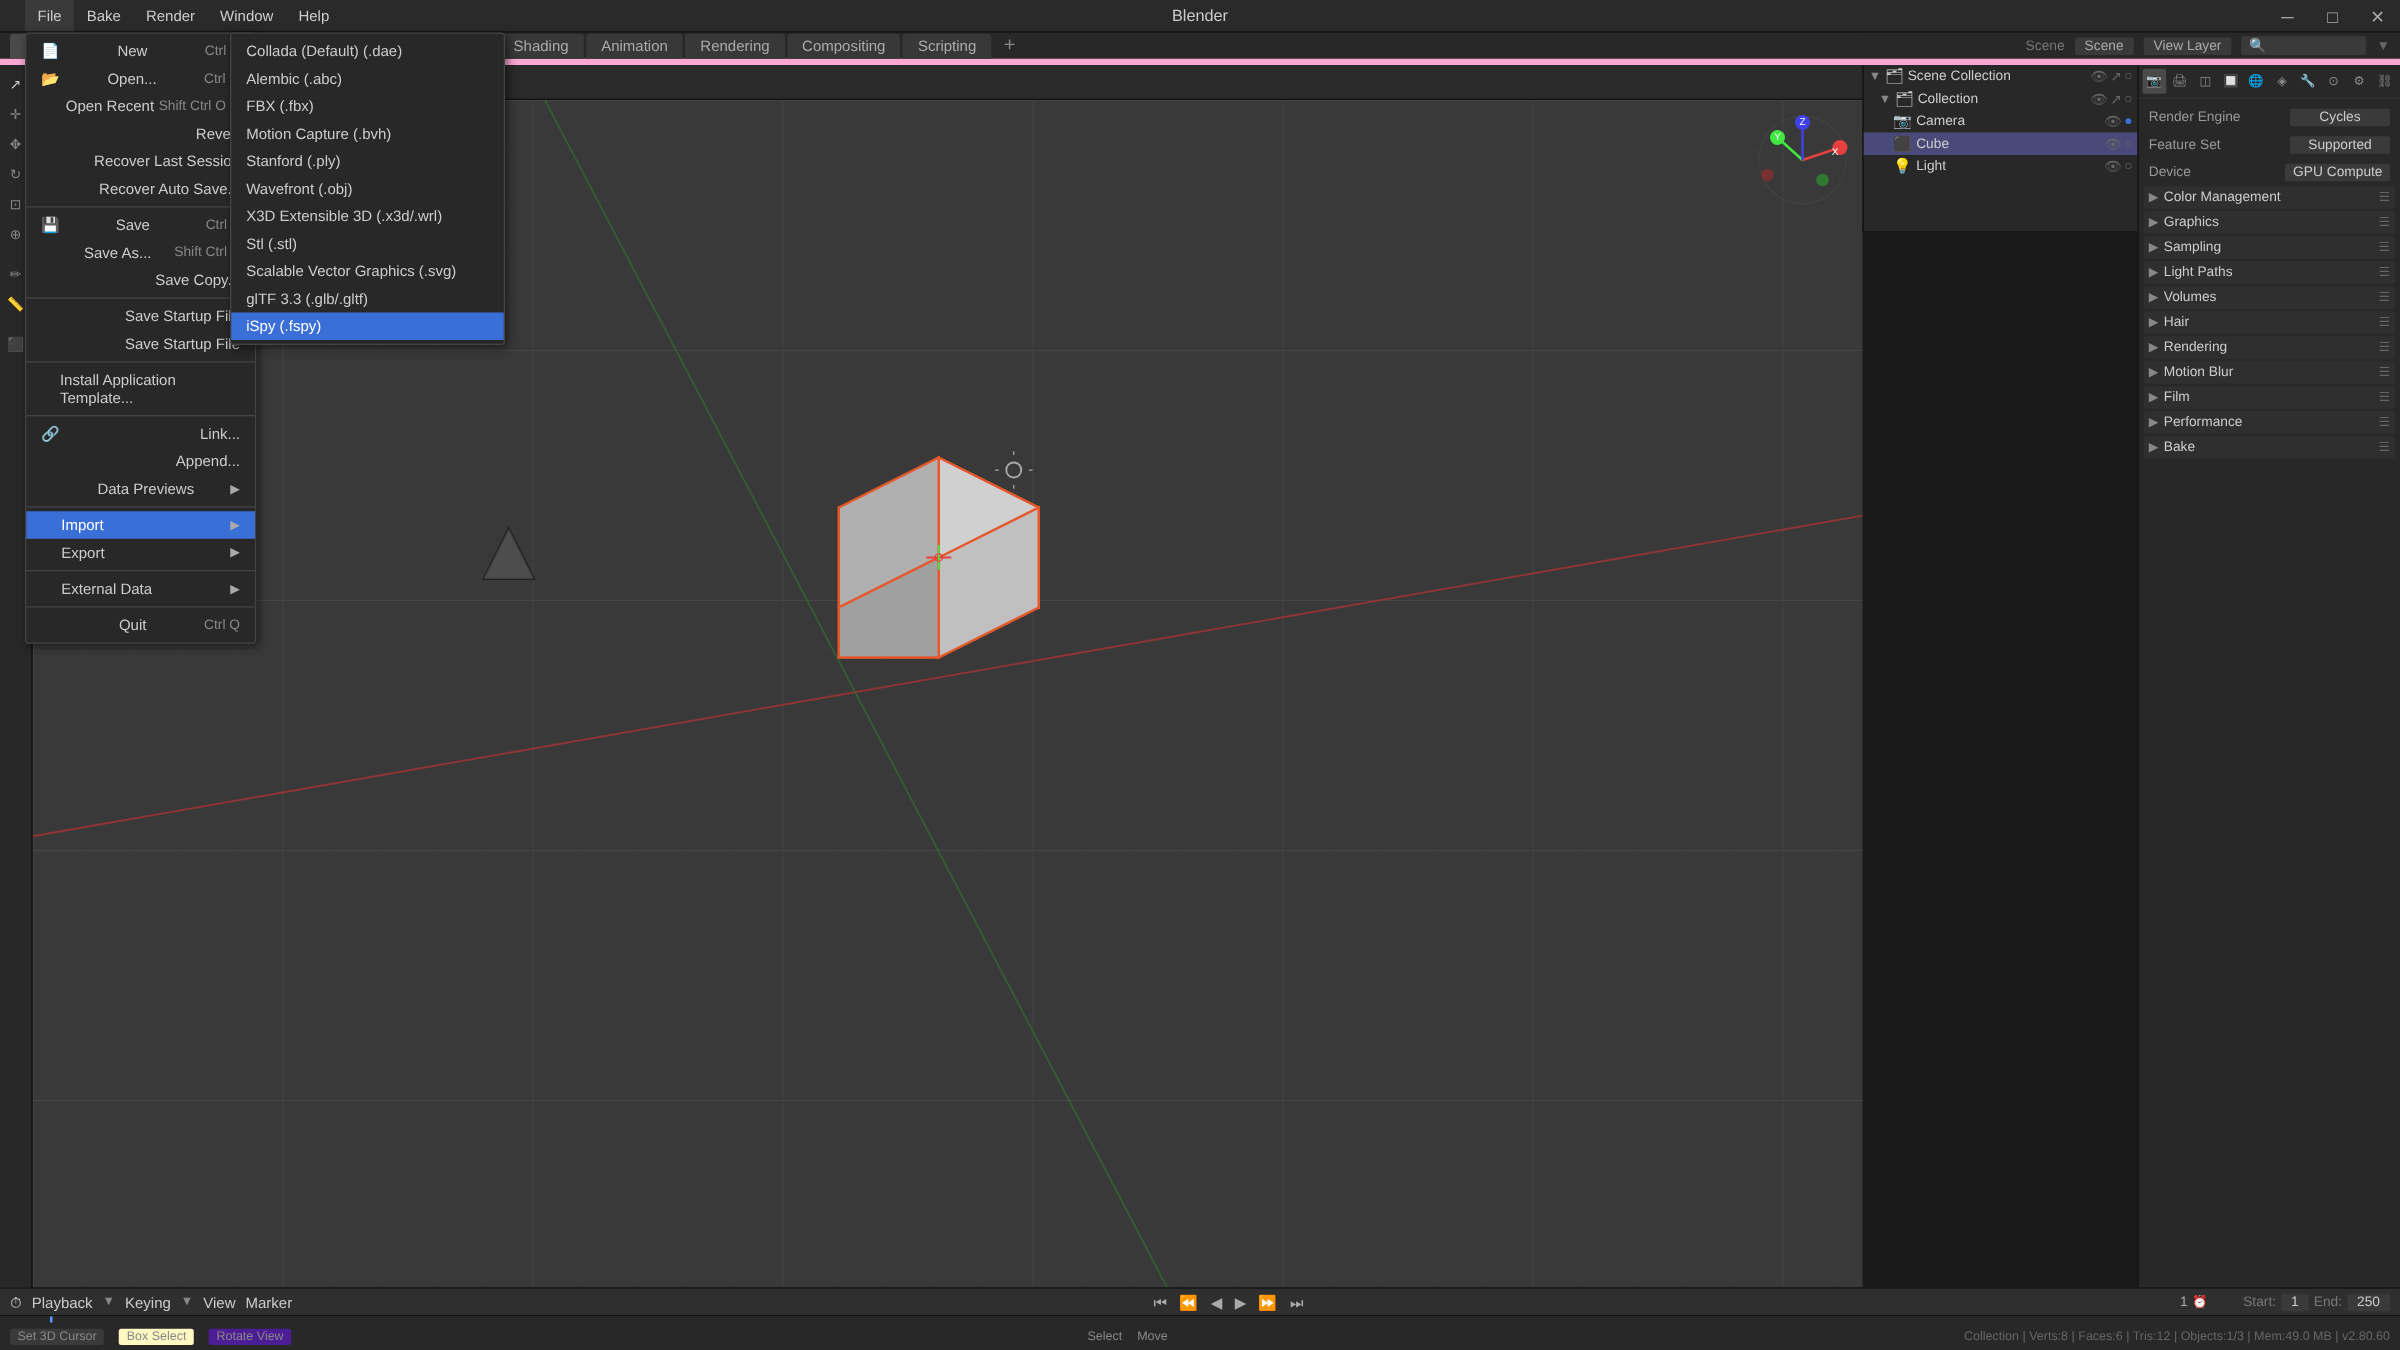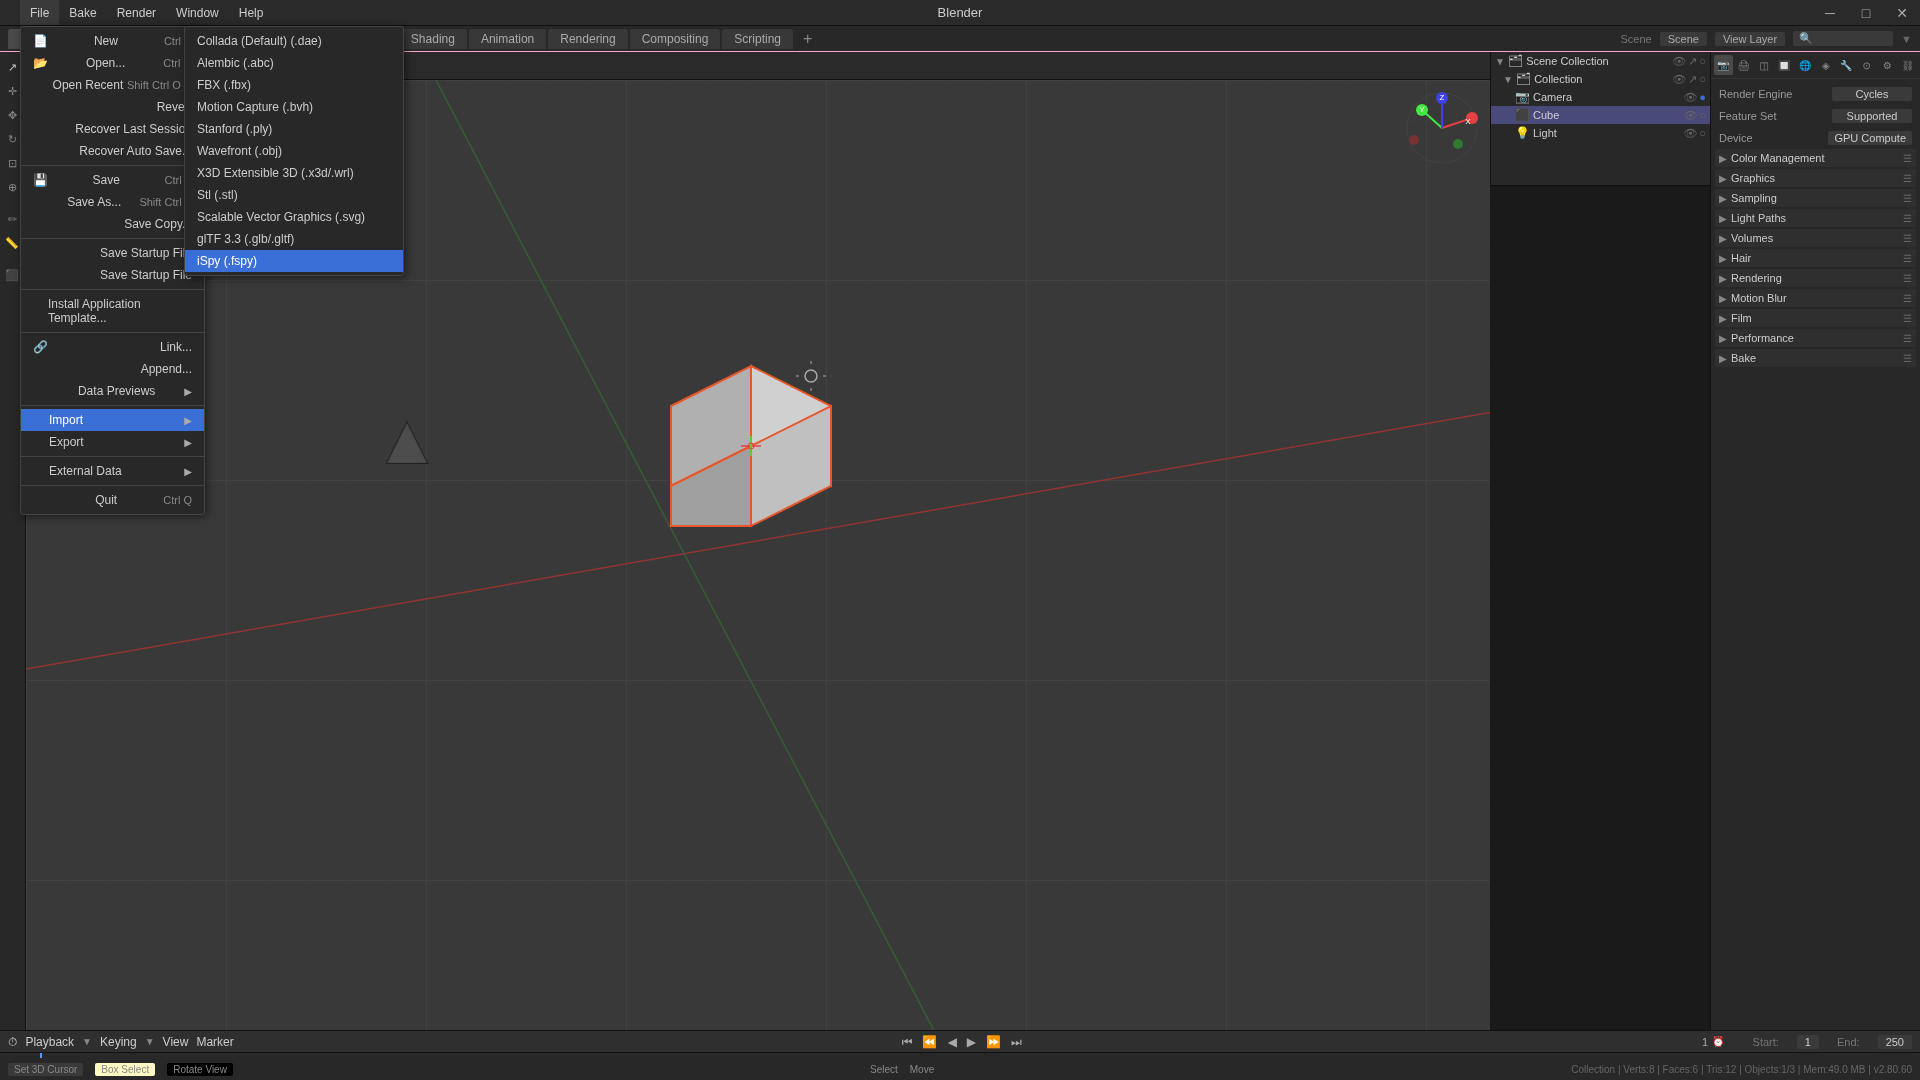--- a/index.html
+++ b/index.html
@@ -69,21 +69,21 @@
 
     
     .workspace-tabs {
       height: 26px;
       background: #282828;
       display: flex;
       align-items: center;
       position: absolute;
       top: 26px; left: 0; right: 0;
       z-index: 99;
-      border-bottom: 1px solid #f9a8d4;
+      border-bottom: 5px solid #f9a8d4;
       padding: 0 8px;
       gap: 2px;
     }
     .ws-tab {
       padding: 3px 12px;
       background: #383838;
       border-radius: 3px 3px 0 0;
       cursor: pointer;
       font-size: 12px;
       color: #aaa;
@@ -831,21 +831,21 @@
       <span class="tl-btn">◀</span>
       <span class="tl-btn">▶</span>
       <span class="tl-btn">⏩</span>
       <span class="tl-btn">⏭</span>
     </div>
 
     <div style="display:flex;align-items:center;gap:4px;margin-left:12px;">
       <span style="color:#aaa;font-size:11px;">1</span>
       <span style="color:#666;font-size:10px;">⏰</span>
     </div>
-    <div style="display:flex;align-items:center;gap:18px;margin-left:20px;">
+    <div style="display:flex;align-items:center;gap:4px;margin-left:20px;">
       <span style="color:#777;font-size:11px;">Start:</span>
       <span style="background:#3a3a3a;border-radius:2px;padding:1px 8px;font-size:11px;">1</span>
       <span style="color:#777;font-size:11px;">End:</span>
       <span style="background:#3a3a3a;border-radius:2px;padding:1px 8px;font-size:11px;">250</span>
     </div>
   </div>
   <div class="timeline-ruler">
 
     <div style="position:relative;height:100%;background:#282828;">
       <div class="timeline-track"></div>
@@ -903,21 +903,21 @@
         <div class="ruler-num" style="left: 96%;">240</div>
         <div class="ruler-tick" style="left: 100%;"></div>
         <div class="ruler-num" style="left: 100%;">250</div>
     </div>
   </div>
 </div>
 
 <div class="status-bar">
   <span style="background:#3a3a3a;border-radius:2px;padding:1px 6px;font-size:10px;">Set 3D Cursor</span>
   <span style="background:#fef9c3;border-radius:2px;padding:1px 6px;font-size:10px;">Box Select</span>
-  <span style="background:#000000;border-radius:2px;padding:1px 6px;font-size:10px;">Rotate View</span>
+  <span style="background:#4c1d95;border-radius:2px;padding:1px 6px;font-size:10px;">Rotate View</span>
   <span style="margin-left:auto;">Select</span>
   <span>Move</span>
   <span style="margin-left:auto;color:#666;">Collection | Verts:8 | Faces:6 | Tris:12 | Objects:1/3 | Mem:49.0 MB | v2.80.60</span>
 </div>
 
 <div class="file-menu-dropdown">
   <div class="dropdown-item">
     <span>📄</span>
     <span>New</span>
     <span class="shortcut">Ctrl N</span>

